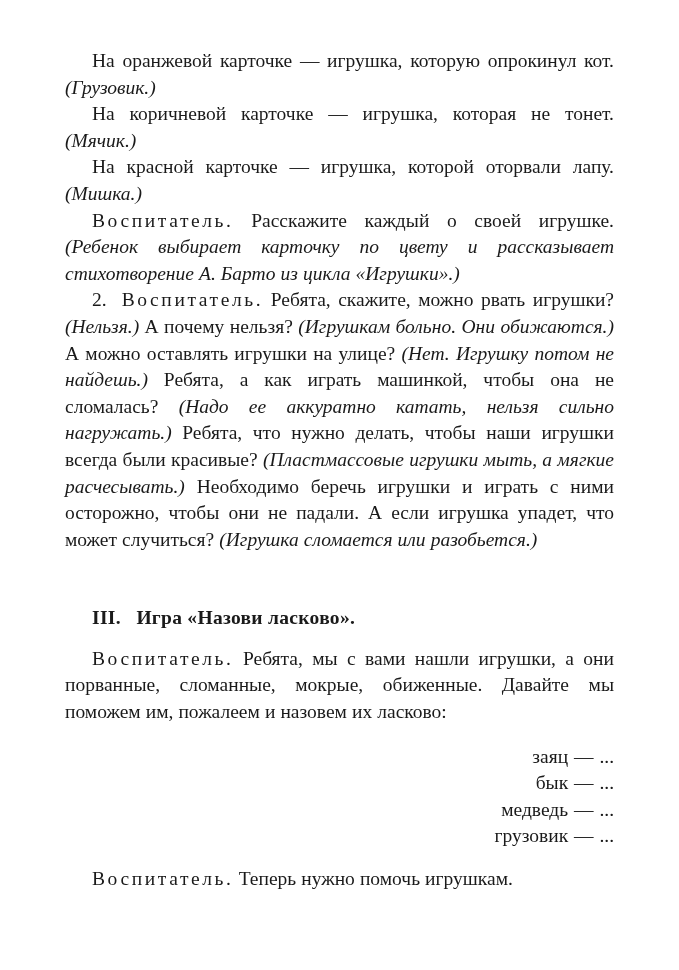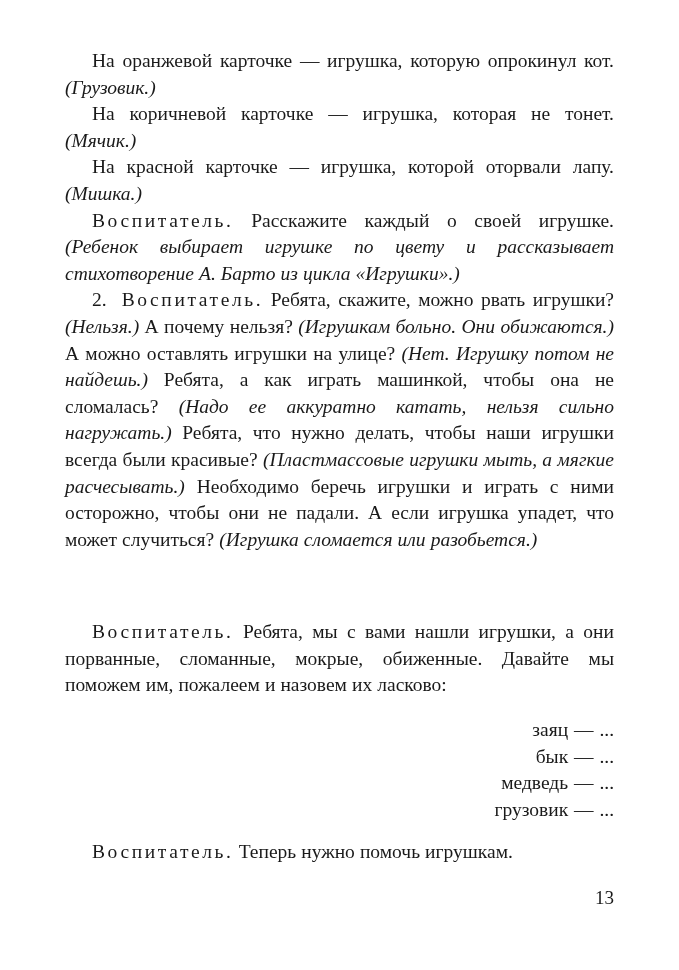--- a/index.html
+++ b/index.html
@@ -99,41 +99,41 @@
 <div class="page">
 
   <div class="text-column">
 
     <p class="para"><span>На оранжевой карточке — игрушка, которую опрокинул кот. </span><span class="it">(Грузовик.)</span></p>
 
     <p class="para"><span>На коричневой карточке — игрушка, которая не тонет. </span><span class="it">(Мячик.)</span></p>
 
     <p class="para"><span>На красной карточке — игрушка, которой оторвали лапу. </span><span class="it">(Мишка.)</span></p>
 
-    <p class="para"><span class="spk">Воспитатель.</span><span> Расскажите каждый о своей игрушке. </span><span class="it">(Ребенок выбирает игрушке по цвету и рассказывает стихотворение А. Барто из цикла «Игрушки».)</span></p>
+    <p class="para"><span class="spk">Воспитатель.</span><span> Расскажите каждый о своей игрушке. </span><span class="it">(Ребенок выбирает карточку по цвету и рассказывает стихотворение А. Барто из цикла «Игрушки».)</span></p>
 
     <p class="para last-line-left"><span class="num-marker">2.</span>&nbsp; <span class="spk">Воспитатель.</span><span> Ребята, скажите, можно рвать игрушки? </span><span class="it">(Нельзя.)</span><span> А почему нельзя? </span><span class="it">(Игрушкам больно. Они обижаются.)</span><span> А можно оставлять игрушки на улице? </span><span class="it">(Нет. Игрушку потом не найдешь.)</span><span> Ребята, а как играть машинкой, чтобы она не сломалась? </span><span class="it">(Надо ее аккуратно катать, нельзя сильно нагружать.)</span><span> Ребята, что нужно делать, чтобы наши игрушки всегда были красивые? </span><span class="it">(Пластмассовые игрушки мыть, а мягкие расчесывать.)</span><span> Необходимо беречь игрушки и играть с ними осторожно, чтобы они не падали. А если игрушка упадет, что может случиться? </span><span class="it">(Игрушка сломается или разобьется.)</span></p>
 
     <div class="heading-gap-before"></div>
 
+    <h2 class="section-heading"><span>III.</span>&nbsp;&nbsp; <span>Игра «Назови ласково».</span></h2>
 
     <div class="heading-gap-after"></div>
 
     <p class="para last-line-left"><span class="spk">Воспитатель.</span><span> Ребята, мы с вами нашли игрушки, а они порванные, сломанные, мокрые, обиженные. Давайте мы поможем им, пожалеем и назовем их ласково:</span></p>
 
     <div class="list-gap-before"></div>
 
     <ul class="word-list">
       <li><span>заяц</span> <span class="dash">—</span> <span>...</span></li>
       <li><span>бык</span> <span class="dash">—</span> <span>...</span></li>
       <li><span>медведь</span> <span class="dash">—</span> <span>...</span></li>
       <li><span>грузовик</span> <span class="dash">—</span> <span>...</span></li>
     </ul>
 
     <div class="list-gap-after"></div>
 
     <p class="para last-line-left"><span class="spk">Воспитатель.</span><span> Теперь нужно помочь игрушкам.</span></p>
 
   </div>
 
-  <div class="page-number">13</div>
 
 </div>
 
 </body></html>

